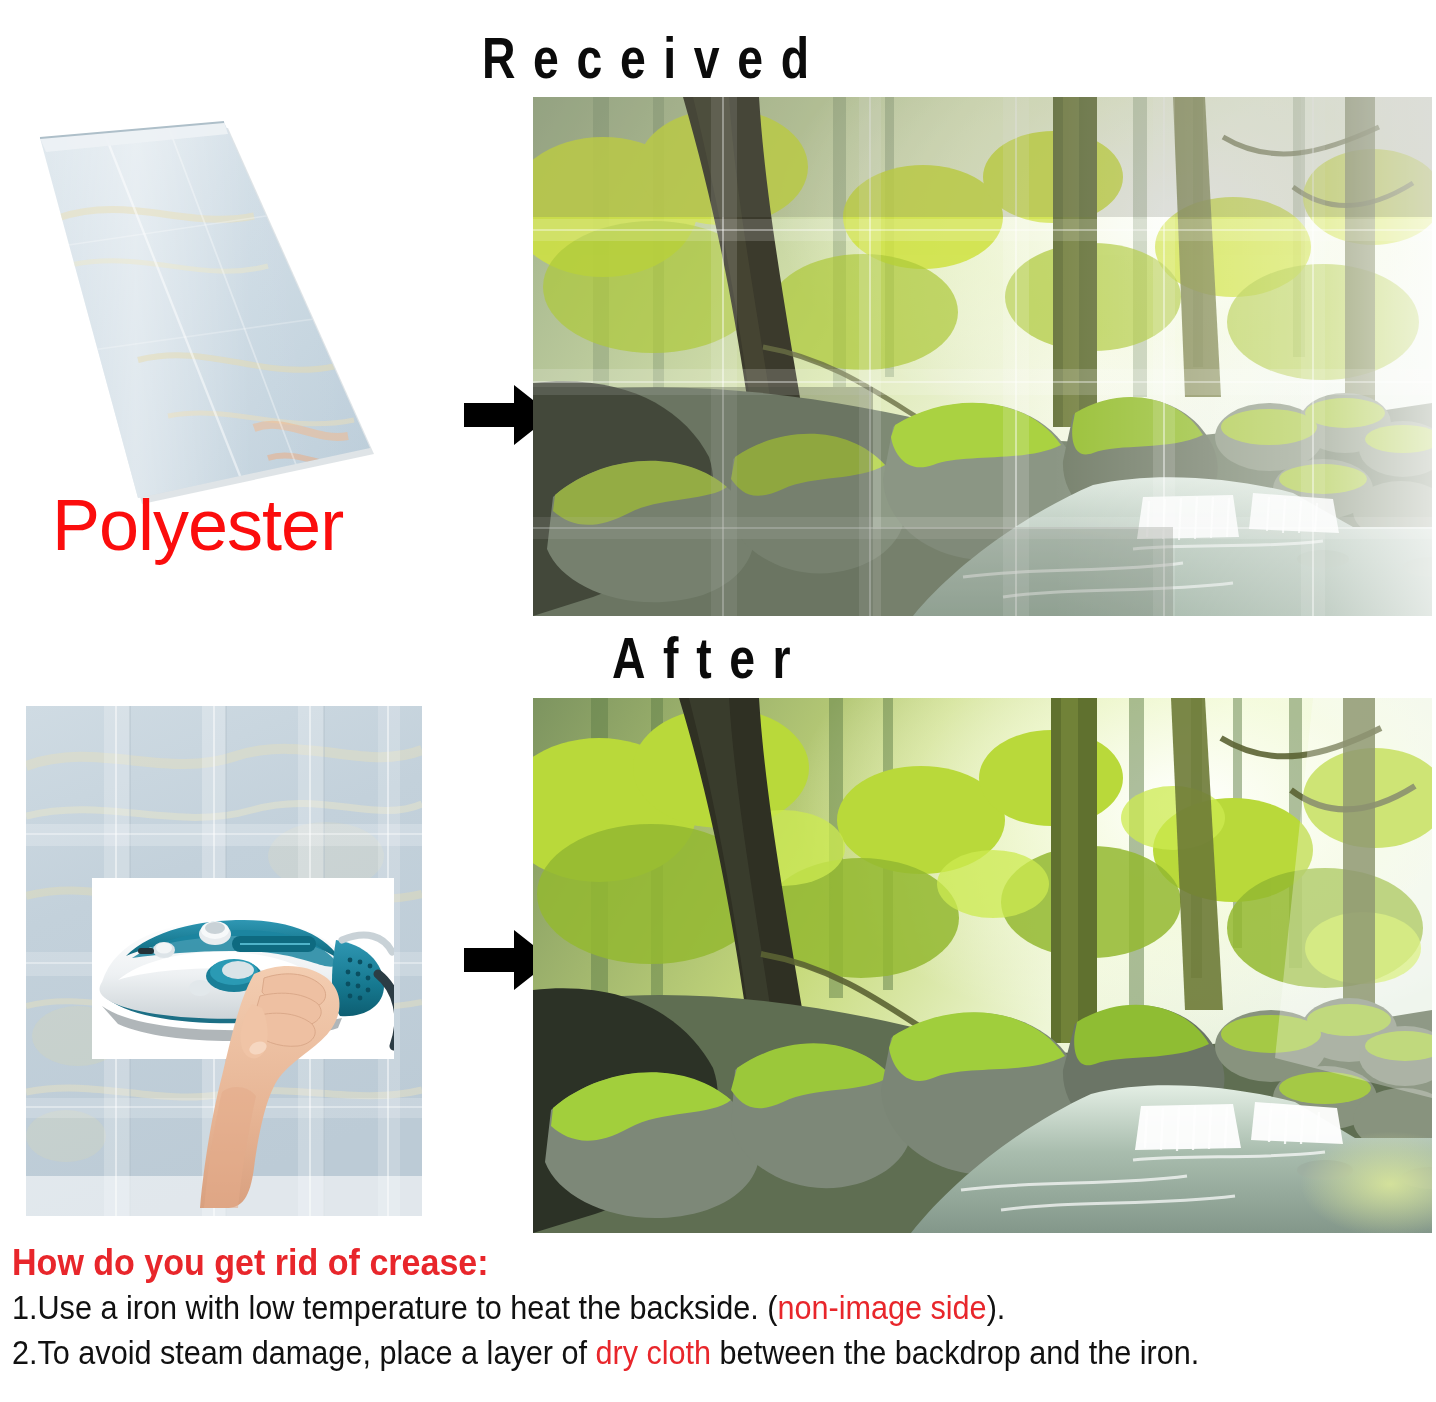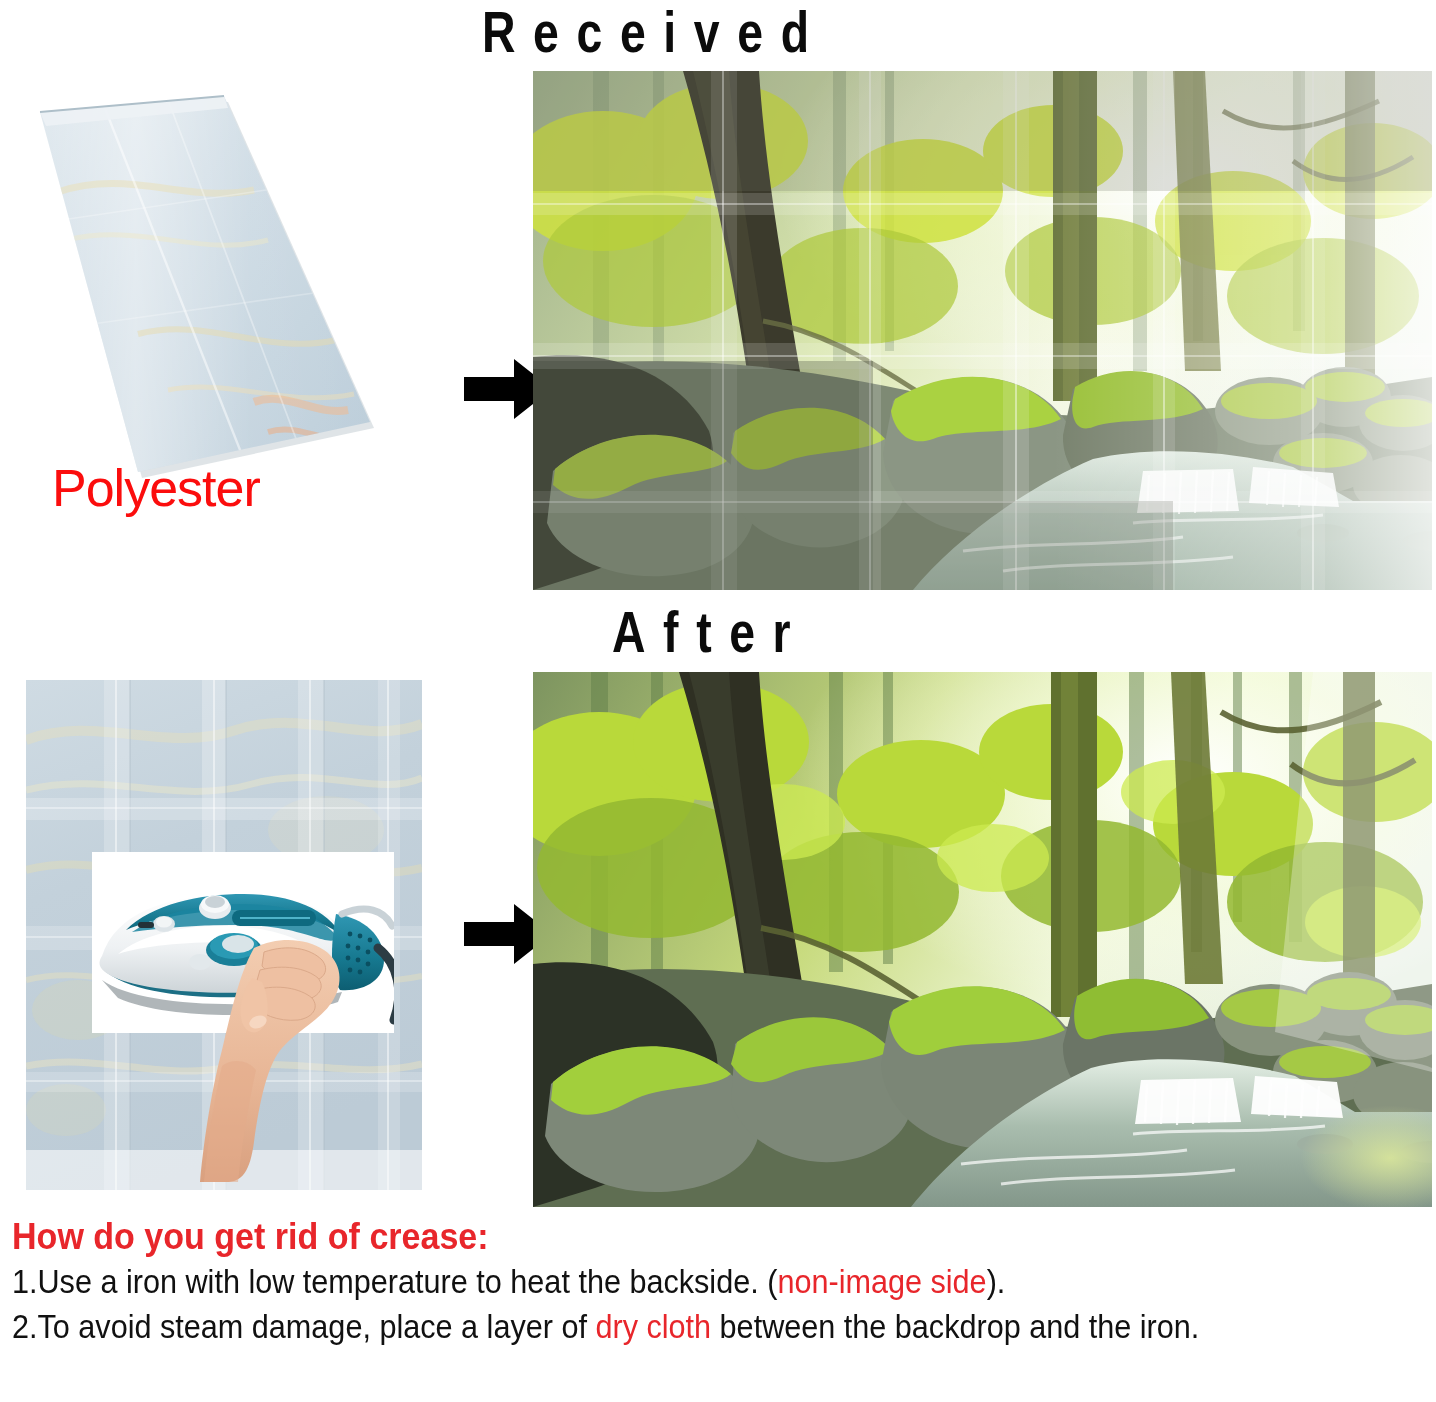--- a/index.html
+++ b/index.html
@@ -1,38 +1,38 @@
 <!DOCTYPE html>
 <html><head>
 <meta charset="utf-8">
 <style>
   html,body{margin:0;padding:0;background:#ffffff;}
   body{width:1436px;height:1402px;position:relative;overflow:hidden;
        font-family:"Liberation Sans","DejaVu Sans",sans-serif;}
 
-  .stage{position:absolute;inset:0;}
+  .stage{position:absolute;inset:0;margin-top:26px;}
 
   
   .sec-title{
     position:absolute;
     font-family:"Liberation Sans","DejaVu Sans",sans-serif;
     font-weight:700;
     color:#0b0b0b;
     white-space:nowrap;
     transform:scaleX(.80);
     transform-origin:left center;
   }
   #title-received{ left:482px; top:-2px; font-size:58px; letter-spacing:22px; }
   #title-after   { left:612px; top:598px; font-size:58px; letter-spacing:22px; }
 
   
   .fold-wrap{position:absolute;left:18px;top:72px;width:420px;height:420px;}
   .poly-label{
     position:absolute;left:52px;top:458px;
-    font-size:52px;color:#fb0d0d;font-weight:400;letter-spacing:-1px;
+    font-size:72px;color:#fb0d0d;font-weight:400;letter-spacing:-1px;
     font-family:"Liberation Sans","DejaVu Sans",sans-serif;
     text-shadow:0 0 2px rgba(255,255,255,.9);
     z-index:6;
   }
 
   
   .arrow{position:absolute;}
   #arrow-1{left:462px;top:357px;}
   #arrow-2{left:462px;top:902px;}
 

